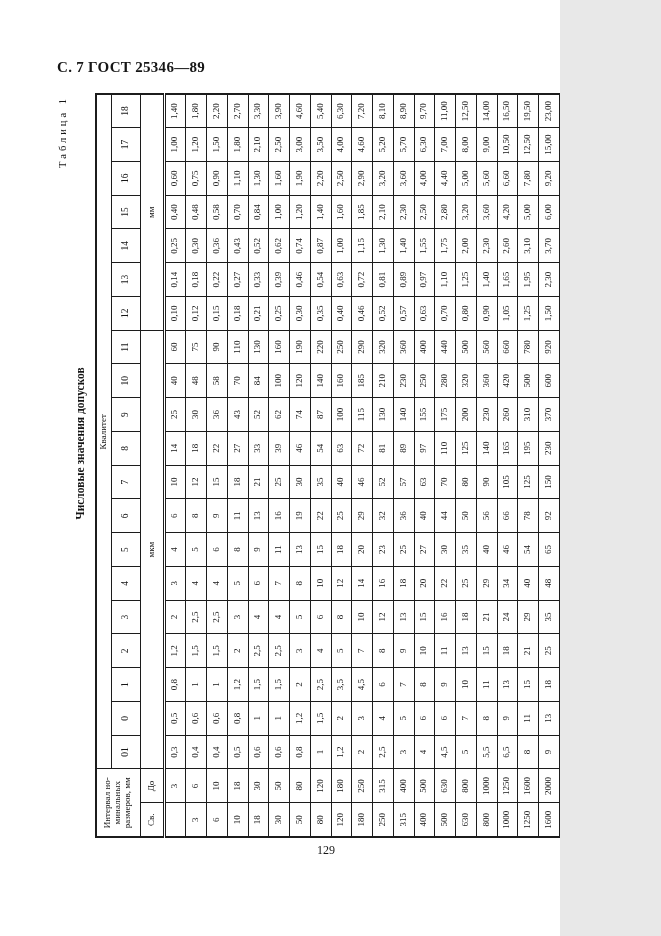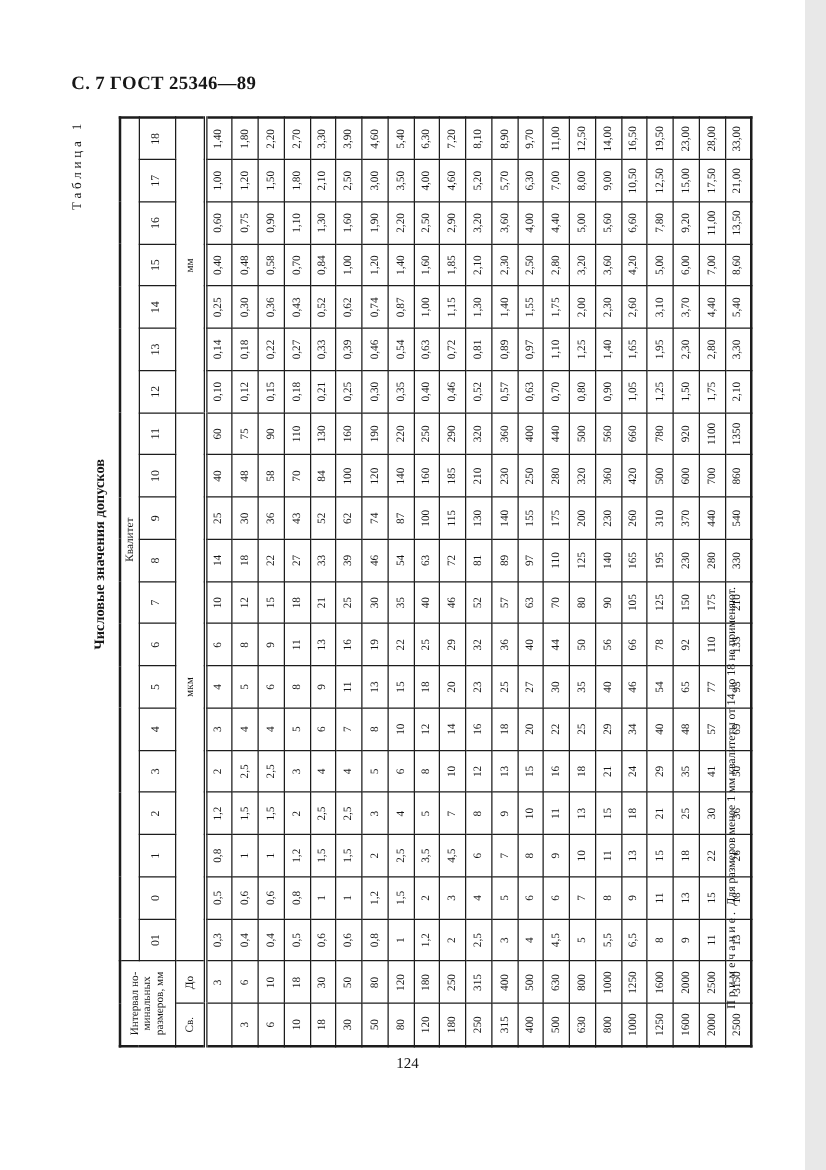--- a/index.html
+++ b/index.html
@@ -1,20 +1,19 @@
 <!DOCTYPE html>
 <html><head>
 <meta charset="utf-8">
 <style>
   html,body { margin:0; padding:0; background:#e8e8e8; }
   .page {
-    position:relative; width:629px; height:936px; background:#ffffff;
+    position:relative; width:560px; height:936px; background:#ffffff;
     overflow:hidden; font-family:"Liberation Serif","DejaVu Serif",serif;
     color:#161616;
-    padding-left:15px;
   }
   .page-header {
     position:absolute; left:57px; top:59px;
     font-size:15px; font-weight:bold; letter-spacing:0.3px; white-space:nowrap;
   }
   
   .rot {
     position:absolute; left:45px; top:875px; width:790px; height:600px;
     transform:rotate(-90deg); transform-origin:0 0;
   }
@@ -634,15 +633,15 @@
         </tbody>
     </table>
 
     <div class="note">
       <span class="note-label">Примечание.</span>
       <span>Для размеров менее 1 мм квалитеты от 14 до 18 не применяют.</span>
     </div>
 
   </div>
 
-  <div class="page-num">124</div>
+  <div class="page-num">129</div>
 
 </div>
 
 </body></html>

